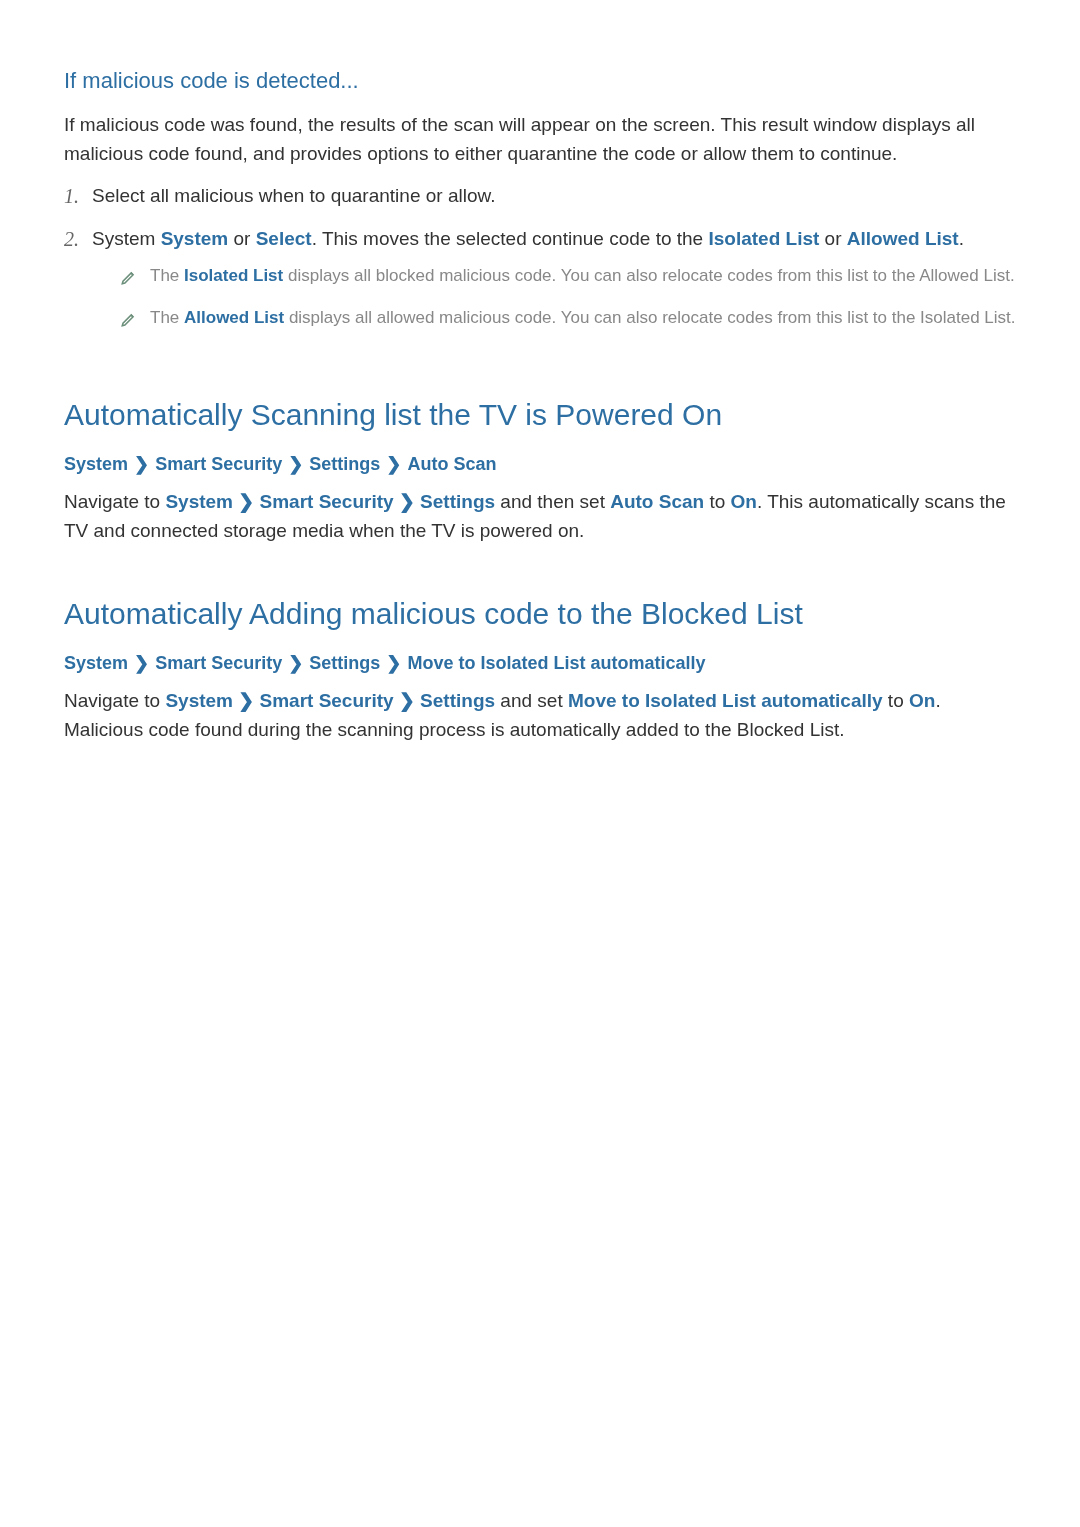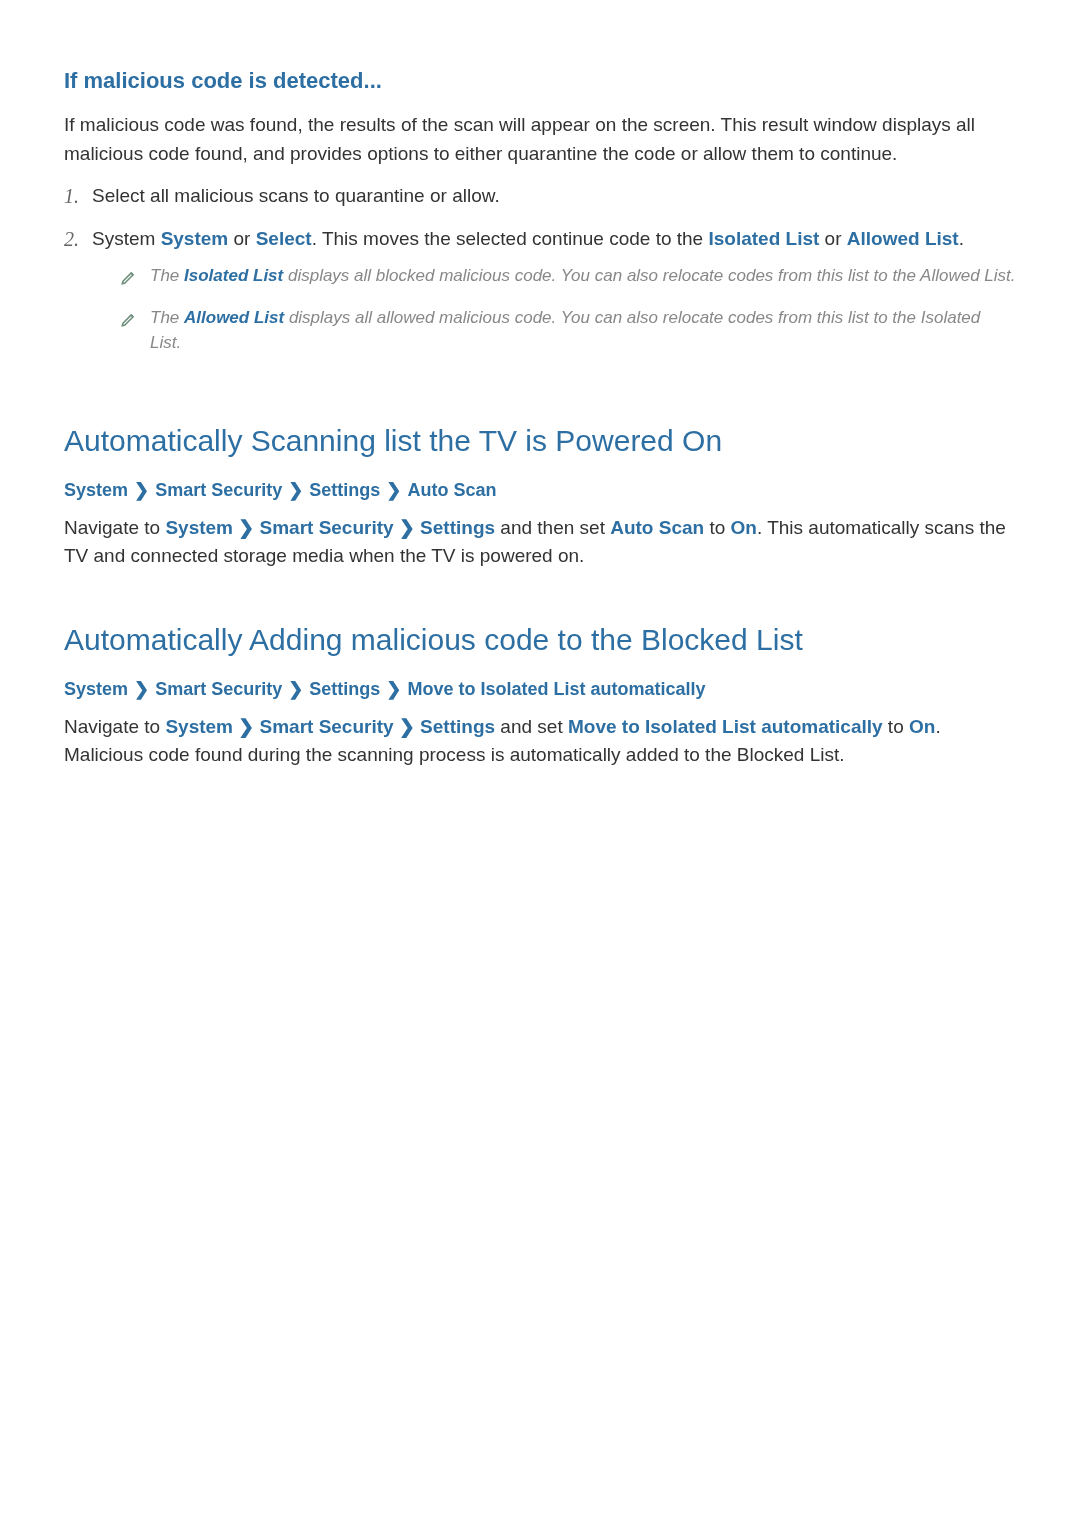--- a/index.html
+++ b/index.html
@@ -20,21 +20,21 @@
   }
   .page {
     width: 1080px;
     min-height: 1527px;
     box-sizing: border-box;
     padding: 60px 64px 60px 64px;
     position: relative;
   }
   h3.subhead {
     color: var(--accent);
-    font-weight: 700;
+    font-weight: 400;
     font-size: 22px;
     margin: 4px 0 14px 0;
   }
   h2.section-title {
     color: var(--accent);
     font-weight: 400;
     font-size: 30px;
     margin: 46px 0 14px 0;
   }
   .paragraph {
@@ -74,21 +74,20 @@
     font-size: 20px;
     line-height: 1.4;
   }
   ol.steps > li > .body {
     flex: 1;
   }
   ul.notes {
     list-style: none;
     padding: 0 0 0 28px;
     margin: 10px 0 16px 0;
-    font-style: italic;
   }
   ul.notes > li {
     display: flex;
     align-items: flex-start;
     gap: 12px;
     margin: 10px 0 16px 0;
   }
   .note-icon {
     flex: 0 0 18px;
     height: 18px;
@@ -110,21 +109,21 @@
 
 <div class="page">
 
   <h3 class="subhead">If malicious code is detected...</h3>
 
   <p class="paragraph">If malicious code was found, the results of the scan will appear on the screen. This result window displays all malicious code found, and provides options to either quarantine the code or allow them to continue.</p>
 
   <ol class="steps">
     <li>
       <span class="num">1.</span>
-      <span class="body">Select all malicious scans to quarantine or allow.</span>
+      <span class="body">Select all malicious when to quarantine or allow.</span>
     </li>
     <li>
       <span class="num">2.</span>
       <div class="body">
         <span>
           <span>System </span><span class="accent">System</span><span> or </span><span class="accent">Select</span><span>. This moves the selected continue code to the </span><span class="accent">Isolated List</span><span> or </span><span class="accent">Allowed List</span><span>.</span>
         </span>
 
         <ul class="notes">
           <li>

